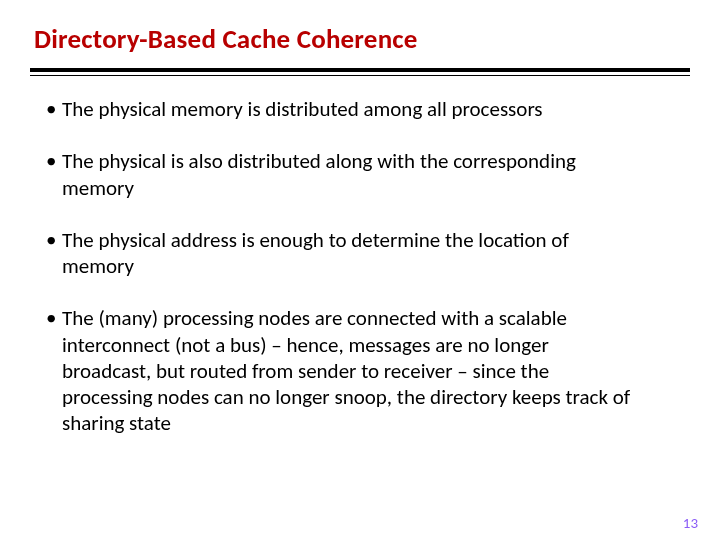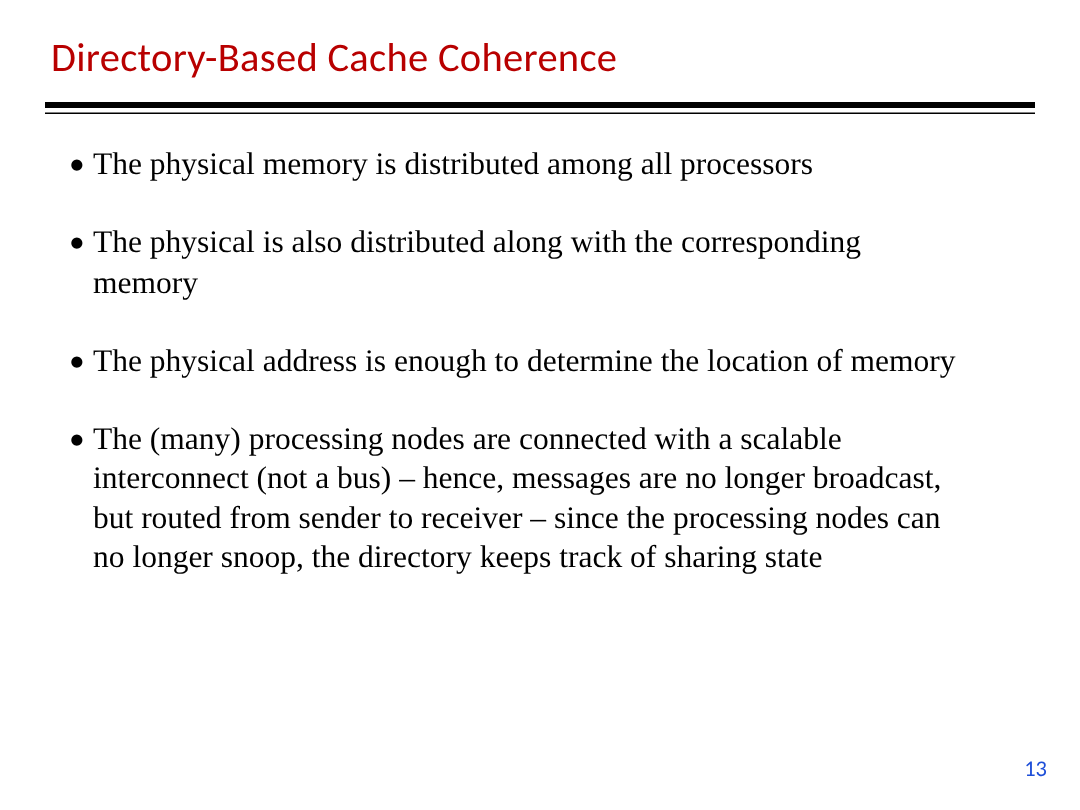--- a/index.html
+++ b/index.html
@@ -16,21 +16,21 @@
     position: relative;
     width: 720px;
     height: 540px;
     box-sizing: border-box;
   }
   .title {
     position: absolute;
     left: 34px;
     top: 22px;
     font-size: 27px;
-    font-weight: 400;
+    font-weight: 700;
     color: #b80000;
     letter-spacing: 0.2px;
   }
   .rule-thick {
     position: absolute;
     left: 30px;
     top: 68px;
     width: 660px;
     height: 4px;
     background: #000000;
@@ -60,28 +60,27 @@
     margin-bottom: 0;
   }
   .dot {
     flex: 0 0 auto;
     width: 16px;
     text-align: left;
     padding-top: 0px;
   }
   .btext {
     flex: 1 1 auto;
-    font-family: Liberation Serif, serif;
   }
   .pagenum {
     position: absolute;
     right: 22px;
-    bottom: 18px;
+    bottom: 8px;
     font-size: 15px;
-    color: #1d4ed8;
+    color: #8b5cf6;
   }
 </style>
 </head>
 <body>
 
 <div class="slide">
 
   <div class="title">Directory-Based Cache Coherence</div>
 
   <div class="rule-thick"></div>

